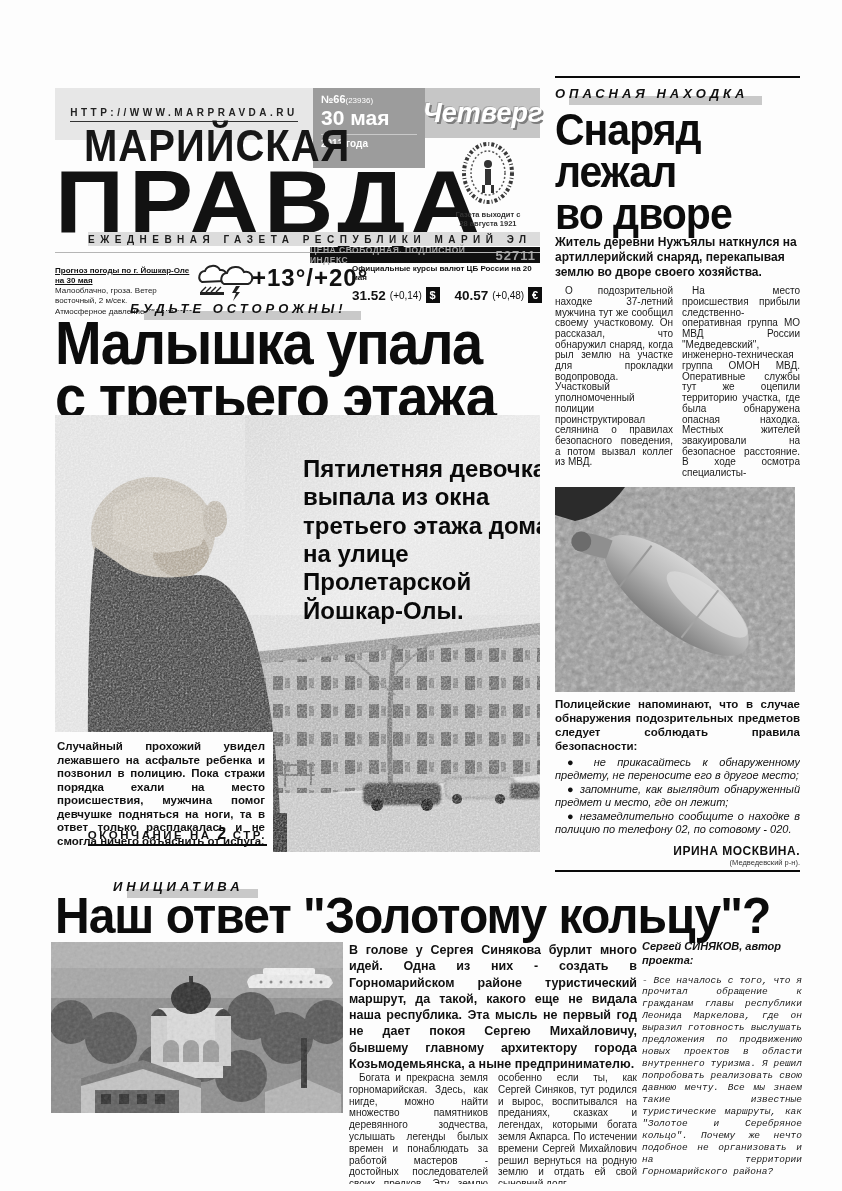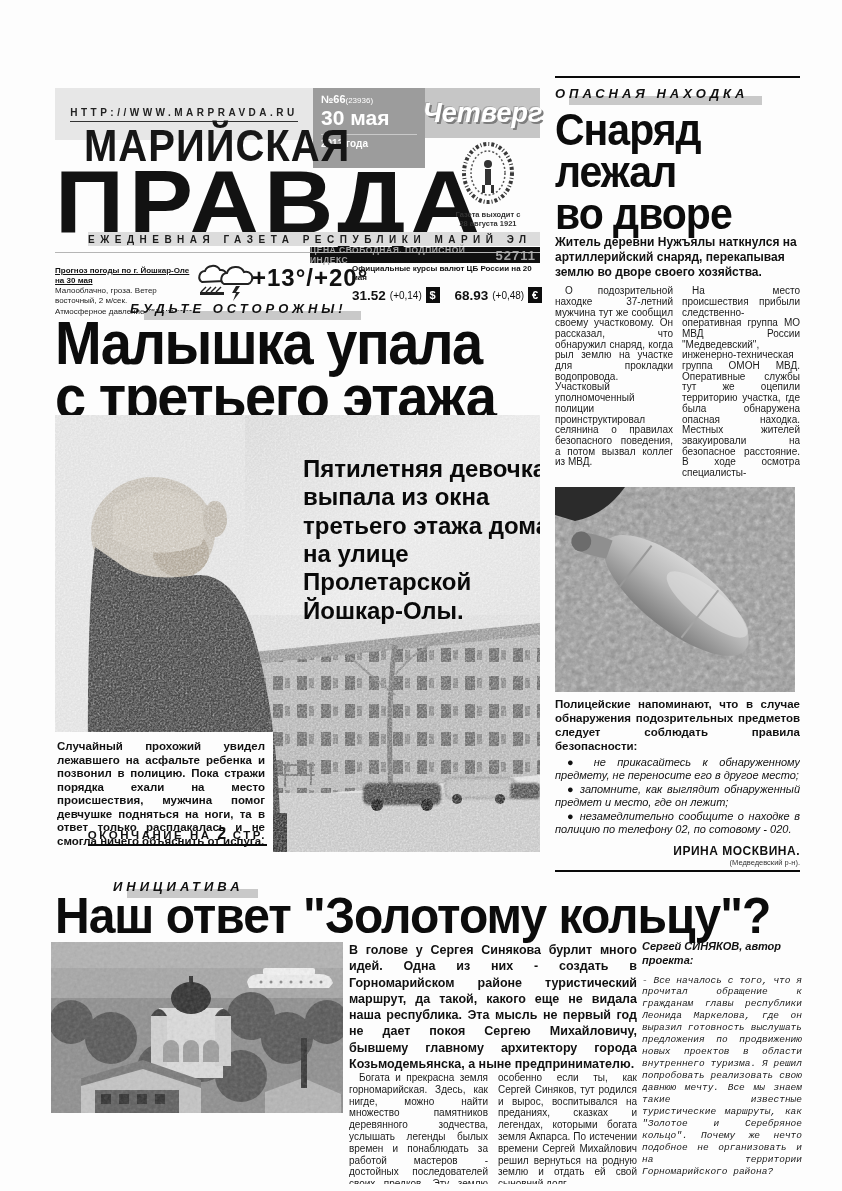--- a/index.html
+++ b/index.html
@@ -179,21 +179,21 @@
 
   <div class="temp">+13°/+20°</div>
 
   <div class="currency">
     <div class="ct">Официальные курсы валют ЦБ России на 20 мая</div>
     <div class="cur-row">
       <span class="cur-val">31.52</span>
       <span class="cur-chg">(+0,14)</span>
       <span class="cur-ic">$</span>
       <span class="cur-gap"></span>
-      <span class="cur-val">68.93</span>
+      <span class="cur-val">40.57</span>
       <span class="cur-chg">(+0,48)</span>
       <span class="cur-ic">€</span>
     </div>
   </div>
 
   <div class="k1"><span class="kicker">БУДЬТЕ ОСТОРОЖНЫ!</span></div>
 
   <div class="headline1">
     <div>Малышка упала</div>
     <div>с третьего этажа</div>

